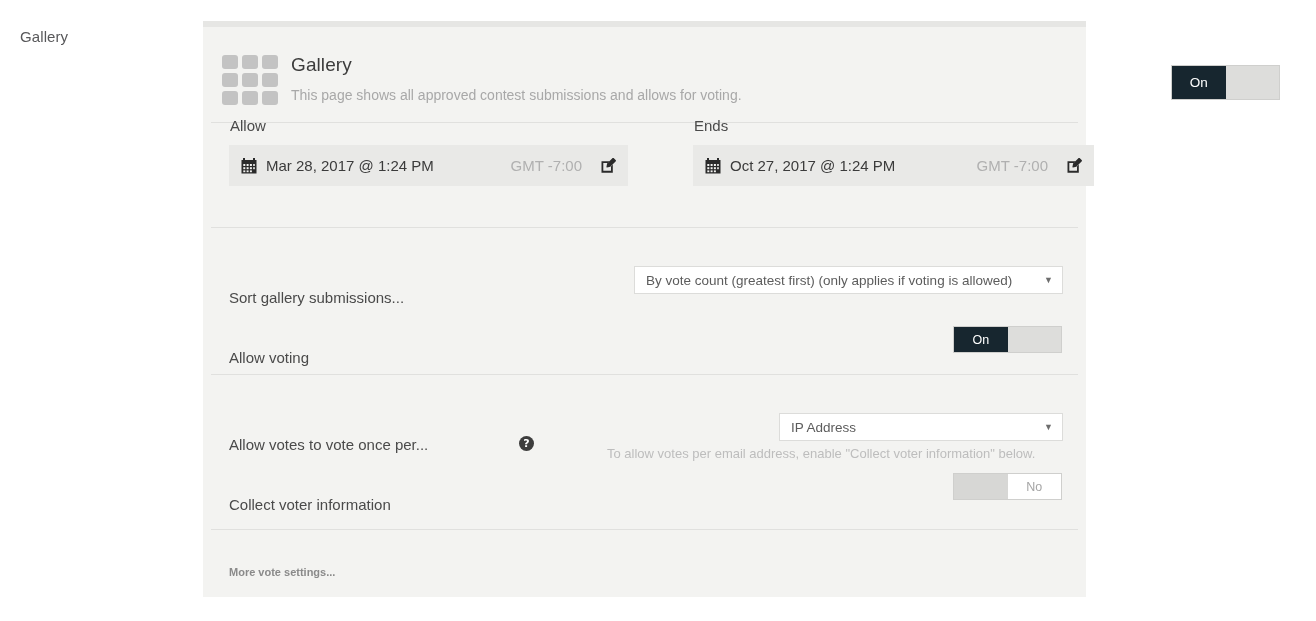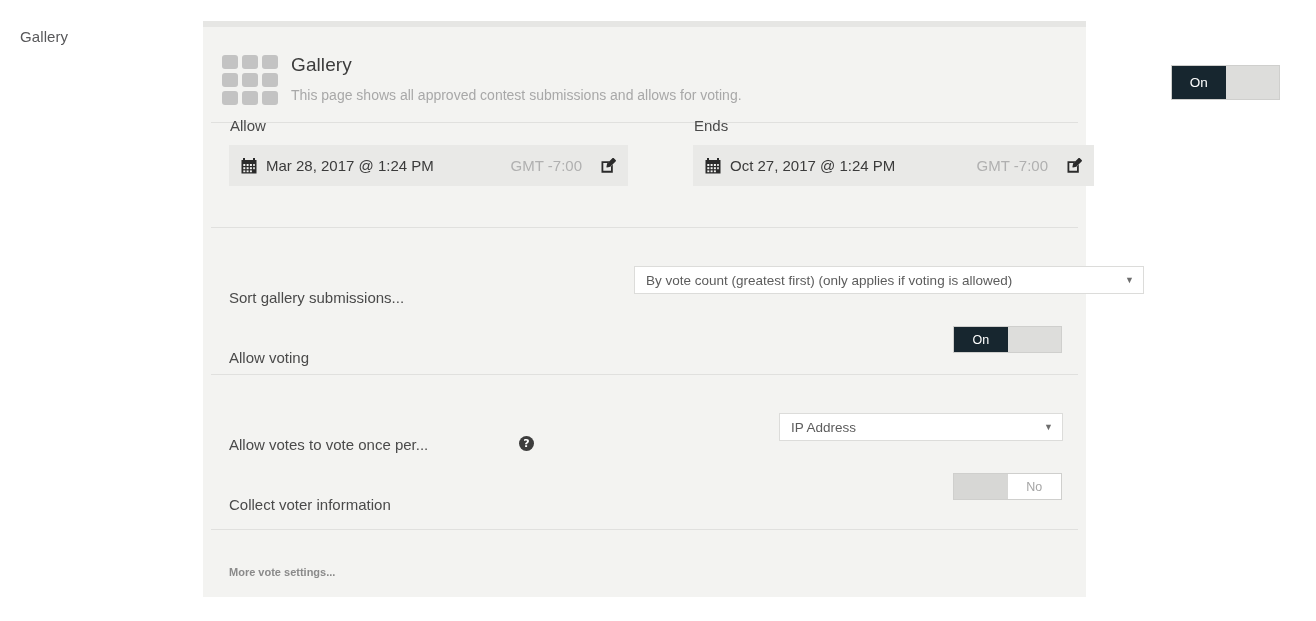--- a/index.html
+++ b/index.html
@@ -369,40 +369,41 @@
             <path d="M14.9 1.2 13.6.1a.7.7 0 0 0-1 0L7.1 5.6 6.4 8.9c-.1.4.2.7.6.6l3.3-.7 5.5-5.5a.8.8 0 0 0 0-1z" fill="#2b2b2b"></path>
           </svg>
         </span>
       </div>
     </div>
   </div>
 
   <div class="divider" style="top:206px;"></div>
 
   <div class="row-label" style="left:26px; top:268px;">Sort gallery submissions...</div>
-  <div class="select-box" style="left:431px; top:245px; width:510px;">
+  <div class="select-box" style="left:431px; top:245px; width:429px;">
     <span class="sel-text">By vote count (greatest first) (only applies if voting is allowed)</span>
     <span class="caret">▼</span>
   </div>
 
   <div class="row-label" style="left:26px; top:328px;">Allow voting</div>
   <div class="toggle toggle-small" style="left:750px; top:305px;">
     <div class="seg on">On</div>
     <div class="seg off-blank"></div>
   </div>
 
   <div class="divider" style="top:353px;"></div>
 
   <div class="row-label" style="left:26px; top:415px;">Allow votes to vote once per...</div>
   <div class="help-icon" style="left:316px; top:415px;">?</div>
 
   <div class="select-box" style="left:576px; top:392px; width:284px;">
     <span class="sel-text">IP Address</span>
     <span class="caret">▼</span>
   </div>
+  <div class="hint-text" style="left:404px; top:425px;">To allow votes per email address, enable "Collect voter information" below.</div>
 
   <div class="row-label" style="left:26px; top:475px;">Collect voter information</div>
   <div class="toggle toggle-small" style="left:750px; top:452px;">
     <div class="seg no-blank"></div>
     <div class="seg no">No</div>
   </div>
 
   <div class="divider" style="top:508px;"></div>
 
   <div class="more-link" style="left:26px; top:545px;">More vote settings...</div>

